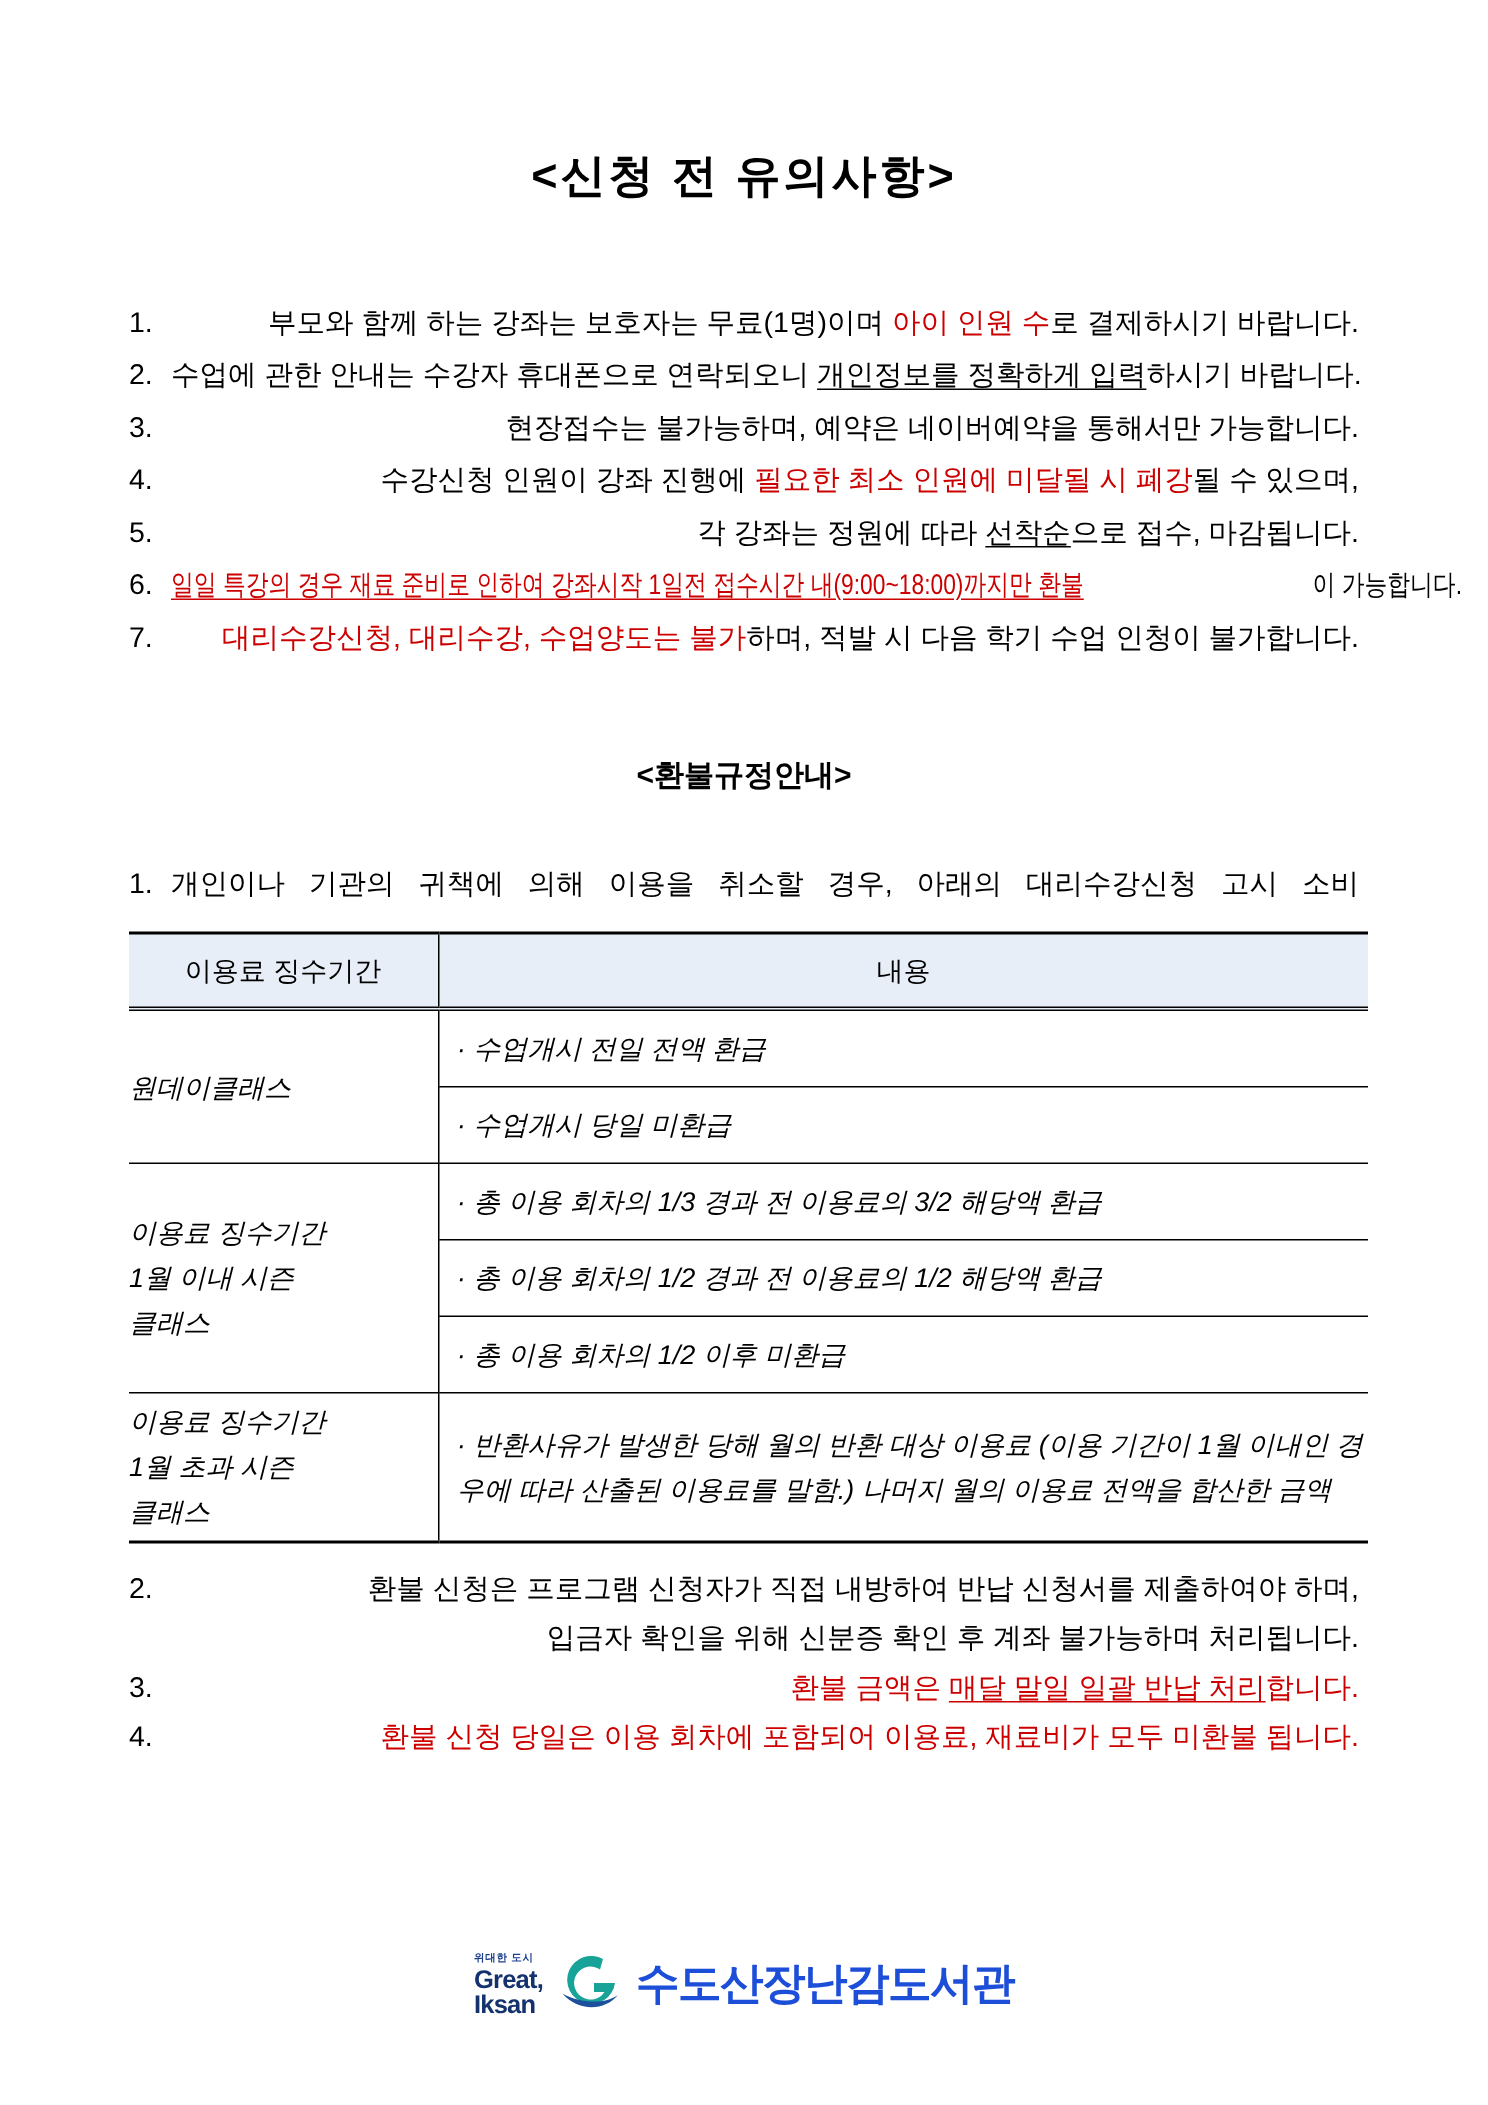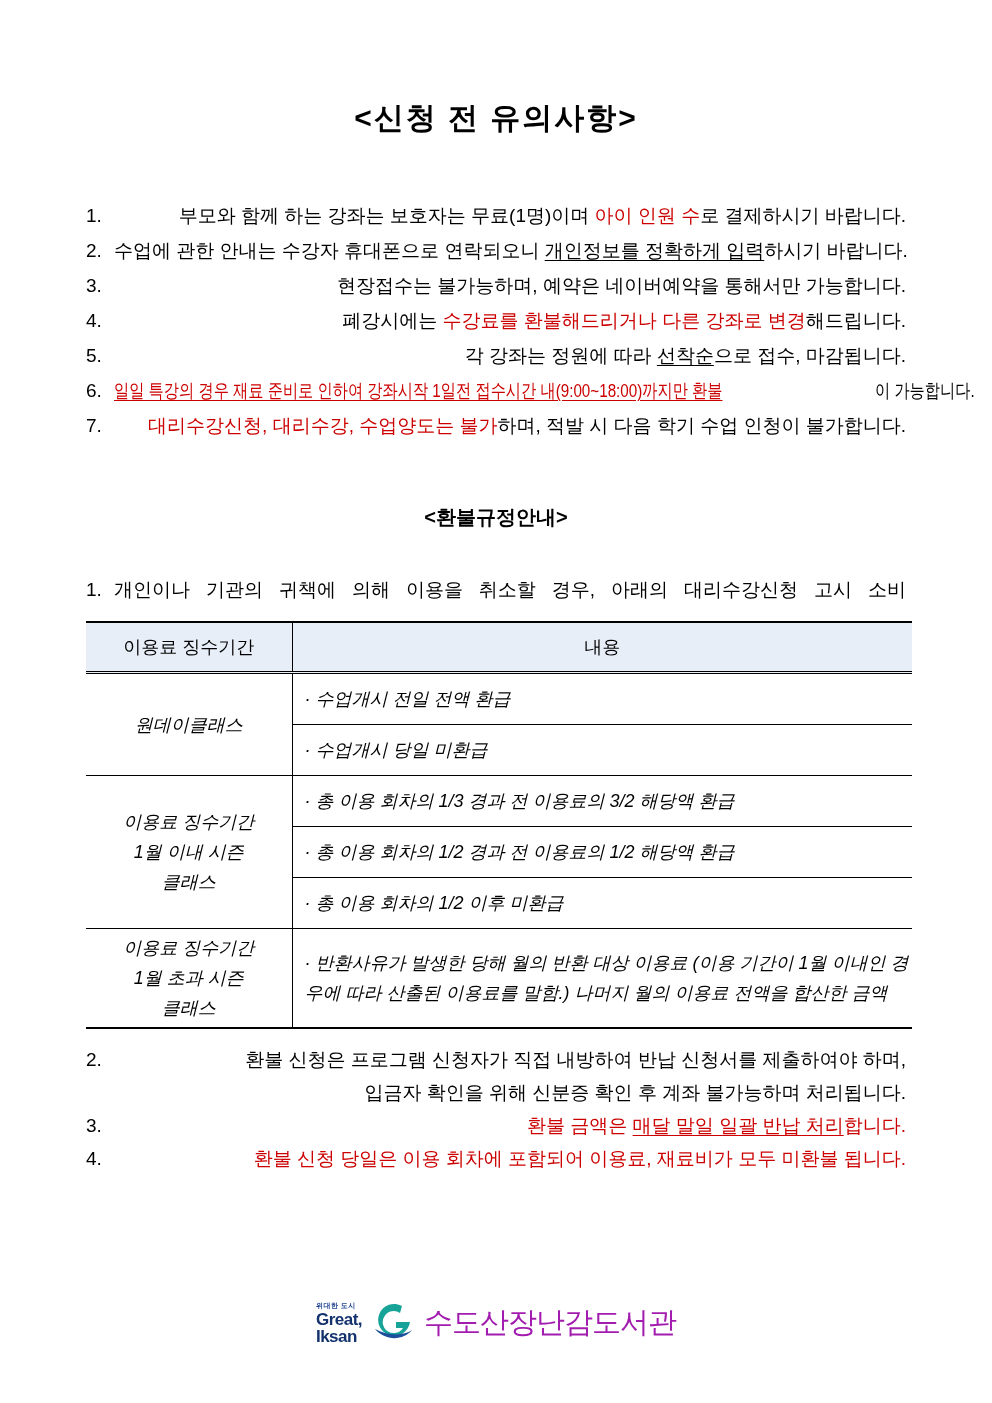--- a/index.html
+++ b/index.html
@@ -116,21 +116,21 @@
   table.refund-table thead th.th-left {
     border-right: 1px solid #000;
   }
   table.refund-table td {
     padding: 0;
     vertical-align: middle;
     border-bottom: 1px solid #000;
     font-style: italic;
   }
   table.refund-table td.cat {
-    text-align: center;
+    text-align: left;
     border-right: 1px solid #000;
     line-height: 30px;
     padding: 4px 0;
   }
   table.refund-table td.desc {
     padding: 10px 0 10px 12px;
     line-height: 30px;
   }
   table.refund-table tr.group-end td { border-bottom: 1.5px solid #000; }
   table.refund-table tr.table-end td { border-bottom: 2px solid #000; }
@@ -186,22 +186,22 @@
     line-height: 17px;
     letter-spacing: -0.5px;
   }
   .logo-mark {
     width: 44px;
     height: 44px;
     position: relative;
   }
   .logo-lib-name {
     font-size: 29px;
-    font-weight: 400;
-    color: #a21caf;
+    font-weight: 700;
+    color: #1d4ed8;
     letter-spacing: -1px;
   }
 </style>
 </head>
 <body>
 
 <div class="page">
 
   <h1 class="doc-title">&lt;신청 전 유의사항&gt;</h1>
 
@@ -222,21 +222,21 @@
       </li>
       <li>
         <span class="num">3.</span>
         <span class="li-body">
           <span class="line"><span>현장접수는 불가능하며, 예약은 네이버예약을 통해서만 가능합니다.</span></span>
         </span>
       </li>
       <li>
         <span class="num">4.</span>
         <span class="li-body">
-          <span class="line indent"><span>폐강시에는 </span><span class="red">수강료를 환불해드리거나 다른 강좌로 변경</span><span>해드립니다.</span></span>
+          <span class="line"><span>수강신청 인원이 강좌 진행에 </span><span class="red">필요한 최소 인원에 미달될 시 폐강</span><span>될 수 있으며,</span></span>
         </span>
       </li>
       <li>
         <span class="num">5.</span>
         <span class="li-body">
           <span class="line"><span>각 강좌는 정원에 따라 </span><span class="u">선착순</span><span>으로 접수, 마감됩니다.</span></span>
         </span>
       </li>
       <li>
         <span class="num">6.</span>

